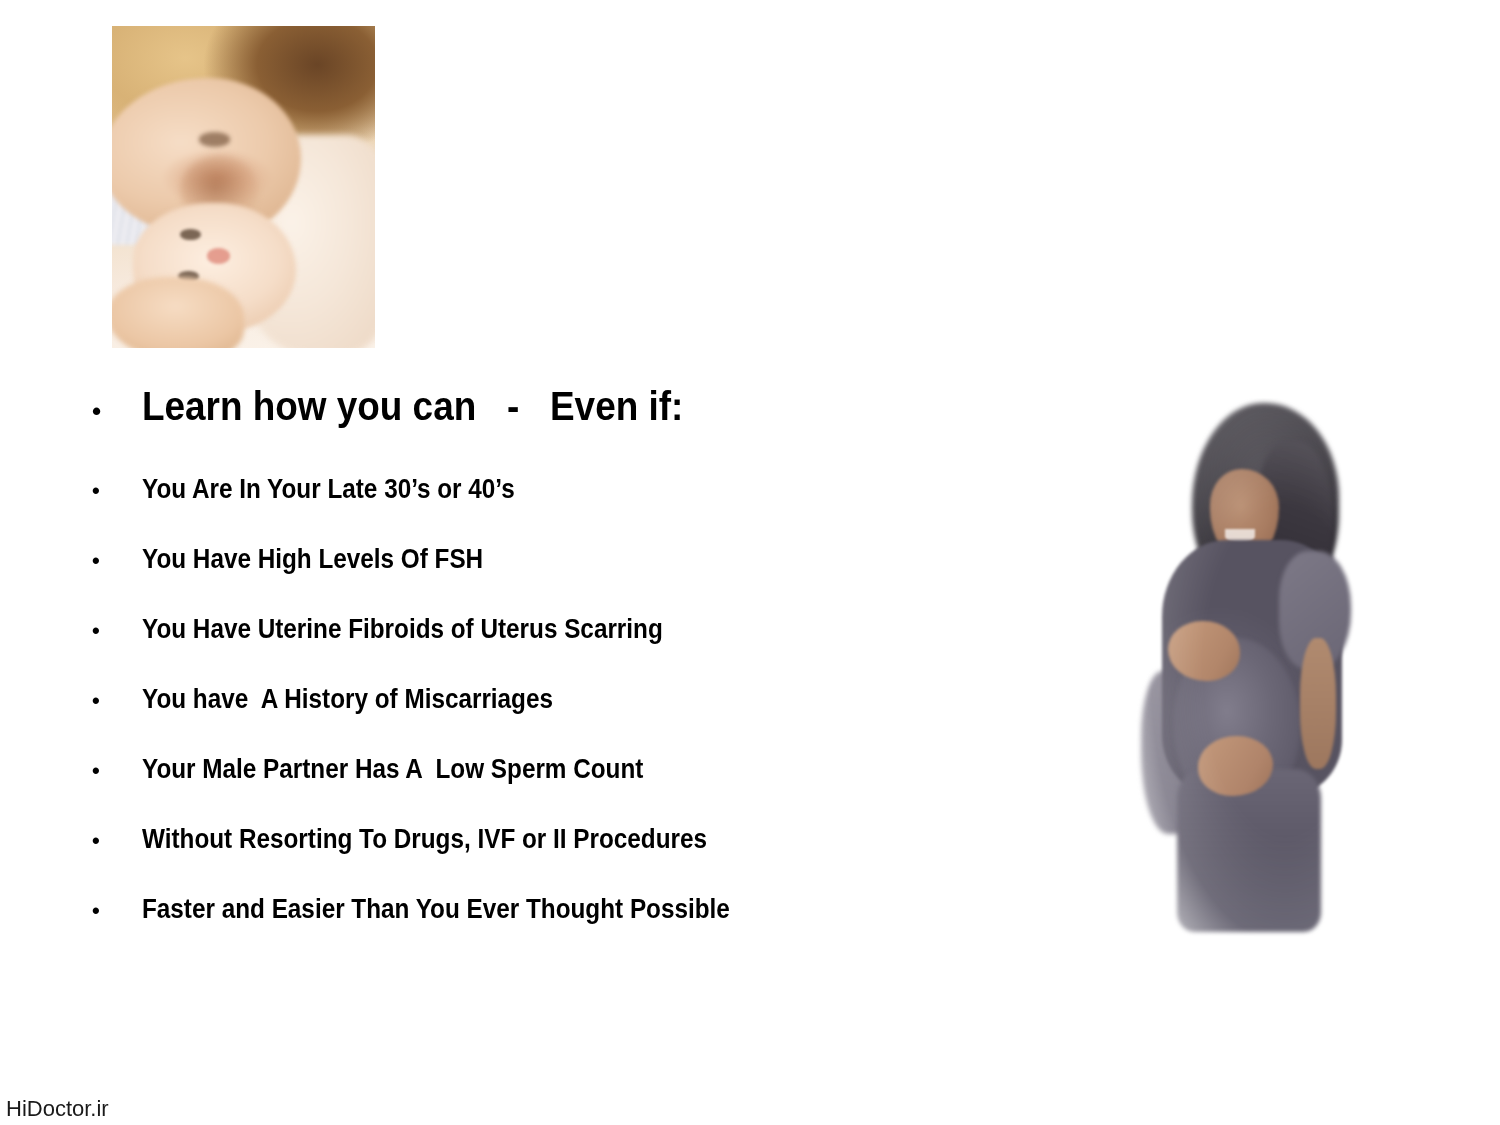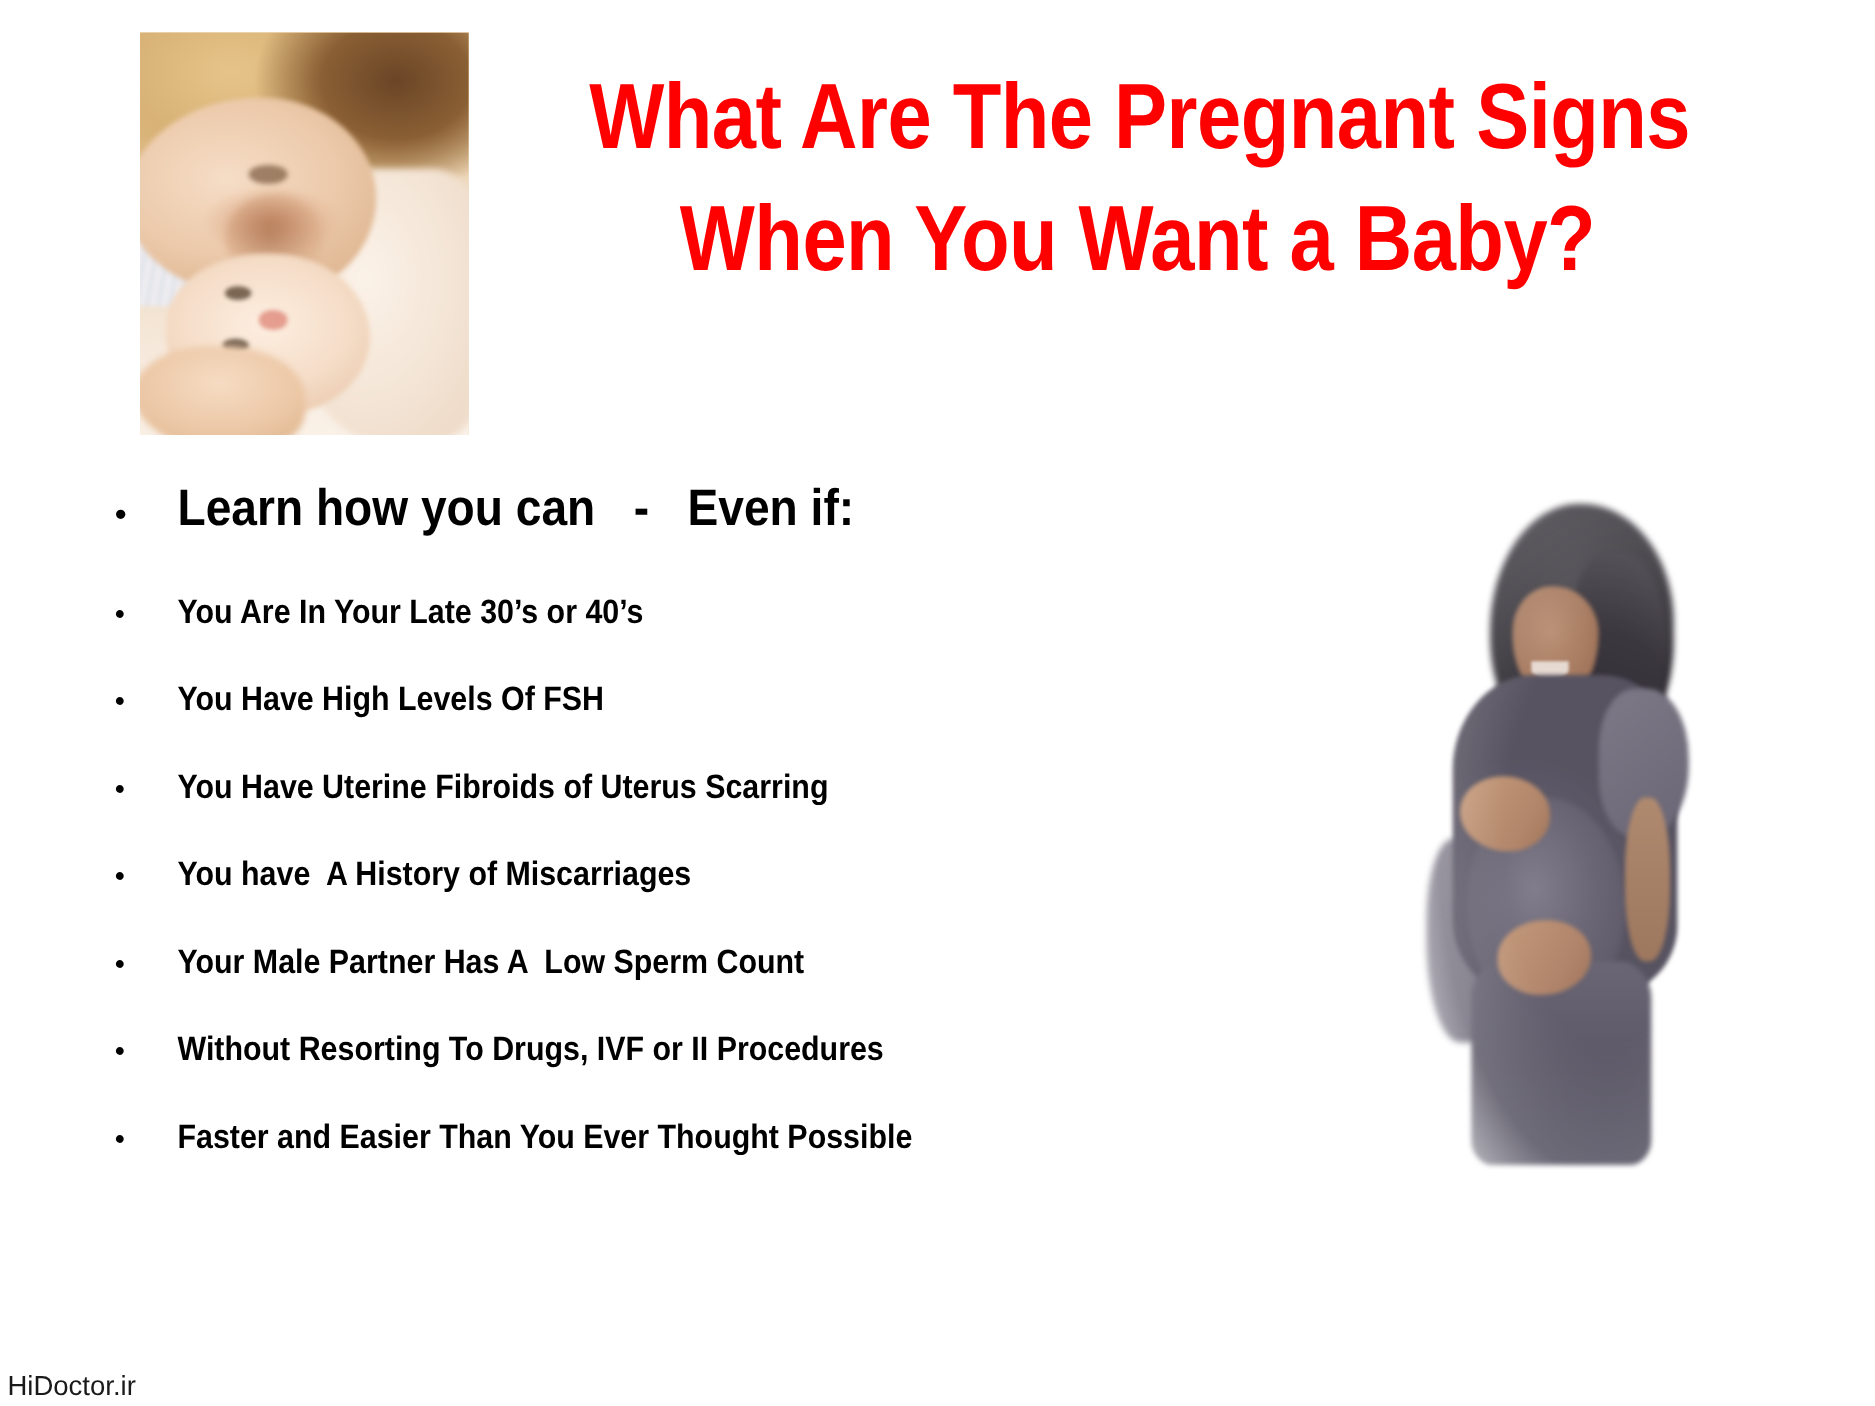--- a/index.html
+++ b/index.html
@@ -362,24 +362,20 @@
     <div class="mb-mother-face"></div>
     <div class="mb-mother-eye"></div>
     <div class="mb-mother-shade"></div>
     <div class="mb-baby-face"></div>
     <div class="mb-baby-eye1"></div>
     <div class="mb-baby-eye2"></div>
     <div class="mb-baby-lips"></div>
     <div class="mb-hand"></div>
   </div>
 
-  <div id="title-block">
-    <div class="title-line">What Are The Pregnant Signs</div>
-    <div class="title-line">When You Want a Baby?</div>
-  </div>
 
   <div id="bullet-list">
 
     <div class="bullet-row lead">
       <span class="bullet-mark">•</span>
       <span class="bullet-text">Learn how you can   -   Even if:</span>
     </div>
 
     <div class="spacer-gap"></div>
 

